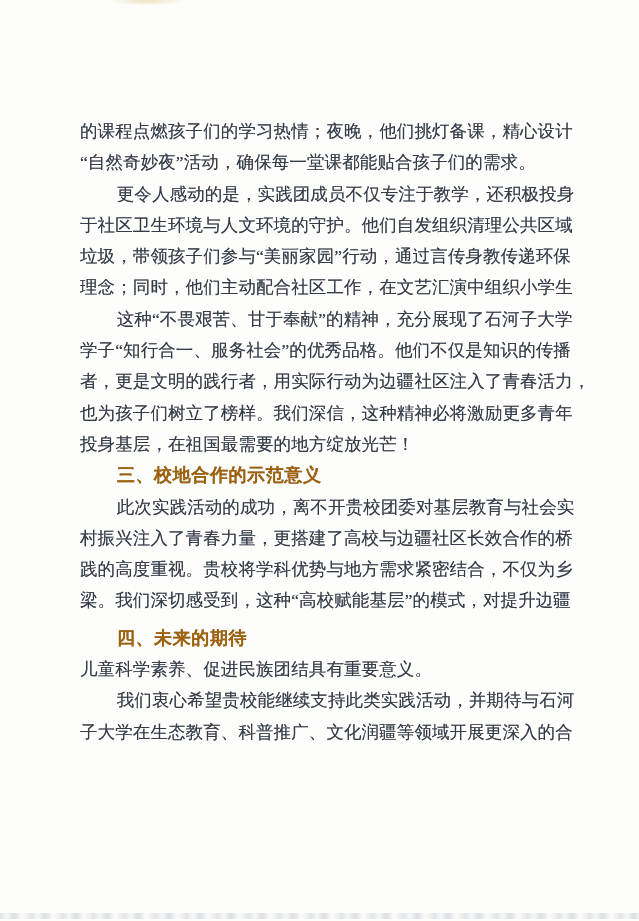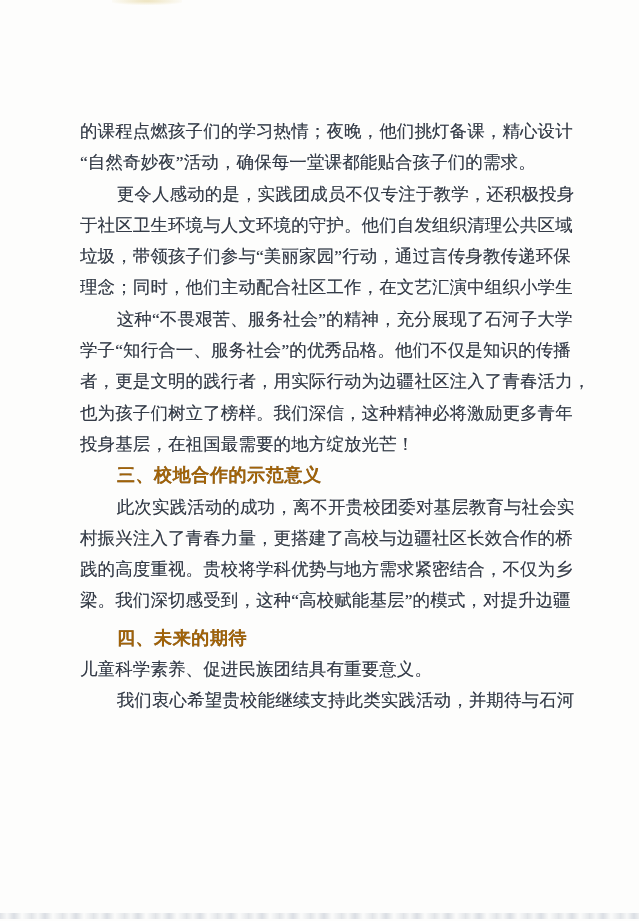--- a/index.html
+++ b/index.html
@@ -82,30 +82,31 @@
 
   <div class="artifact-top"></div>
 
   <div class="textblock">
     <div class="ln">的课程点燃孩子们的学习热情；夜晚，他们挑灯备课，精心设计</div>
     <div class="ln">“自然奇妙夜”活动，确保每一堂课都能贴合孩子们的需求。</div>
     <div class="ln indent">更令人感动的是，实践团成员不仅专注于教学，还积极投身</div>
     <div class="ln">于社区卫生环境与人文环境的守护。他们自发组织清理公共区域</div>
     <div class="ln">垃圾，带领孩子们参与“美丽家园”行动，通过言传身教传递环保</div>
     <div class="ln">理念；同时，他们主动配合社区工作，在文艺汇演中组织小学生</div>
-    <div class="ln indent">这种“不畏艰苦、服务社会”的精神，充分展现了石河子大学</div>
+    <div class="ln indent">这种“不畏艰苦、甘于奉献”的精神，充分展现了石河子大学</div>
     <div class="ln">学子“知行合一、服务社会”的优秀品格。他们不仅是知识的传播</div>
     <div class="ln">者，更是文明的践行者，用实际行动为边疆社区注入了青春活力，</div>
     <div class="ln">也为孩子们树立了榜样。我们深信，这种精神必将激励更多青年</div>
     <div class="ln">投身基层，在祖国最需要的地方绽放光芒！</div>
     <div class="ln heading">三、校地合作的示范意义</div>
     <div class="ln indent">此次实践活动的成功，离不开贵校团委对基层教育与社会实</div>
     <div class="ln">村振兴注入了青春力量，更搭建了高校与边疆社区长效合作的桥</div>
     <div class="ln">践的高度重视。贵校将学科优势与地方需求紧密结合，不仅为乡</div>
     <div class="ln">梁。我们深切感受到，这种“高校赋能基层”的模式，对提升边疆</div>
     <div class="ln heading gap-before">四、未来的期待</div>
     <div class="ln">儿童科学素养、促进民族团结具有重要意义。</div>
     <div class="ln indent">我们衷心希望贵校能继续支持此类实践活动，并期待与石河</div>
+    <div class="ln">子大学在生态教育、科普推广、文化润疆等领域开展更深入的合</div>
   </div>
 
   <div class="artifact-bottom"></div>
 
 </div>
 
 </body></html>

